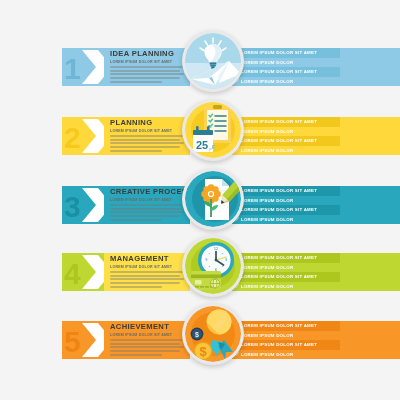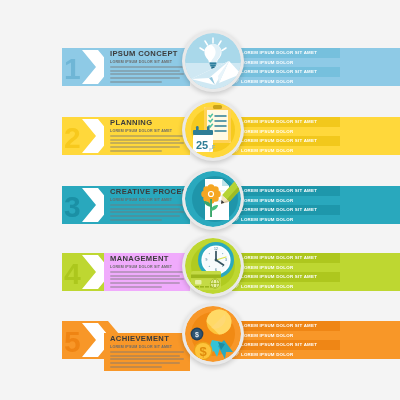--- a/index.html
+++ b/index.html
@@ -114,21 +114,21 @@
   <svg class="num-svg" viewBox="0 0 70 38">
     <path d="M0 0 H46 L62 19 L46 38 H0 Z" fill="#8ecae6"></path>
     <path d="M20 2 L36 2 L50 19 L36 36 L20 36 L34 19 Z" fill="#ffffff"></path>
     <path d="M6 9 L14 2 L20 2 L20 36 L8 36 L8 12 L6 13 Z" fill="#6fb6d6" opacity="0"></path>
     <g fill="#6fb6d6" font-family="Liberation Sans, sans-serif" font-size="30" font-weight="bold">
       <text x="2" y="31">1</text>
     </g>
   </svg>
       </div>
       <div class="band" style="background: rgb(142, 202, 230);">
-        <div class="band-title">IPSUM CONCEPT</div>
+        <div class="band-title">IDEA PLANNING</div>
         <div class="band-sub">LOREM IPSUM DOLOR SIT AMET</div>
         <div class="band-body" title="lorem ipsum dolor sit amet, consectetur adipiscing elit, sed do eiusmod tempor incididunt ut labore et dolore magna aliqua. Ut enim ad minim veniam quis nostrud exercitation ullamco">
           <span style="width: 74px;"></span>
           <span style="width: 70px;"></span>
           <span style="width: 74px;"></span>
           <span style="width: 70px;"></span>
           <span style="width: 52px;"></span>
         </div>
       </div>
       <div class="bullets" style="background: rgb(142, 202, 230);">
@@ -348,21 +348,21 @@
       <div class="arrow-wrap">
   <svg class="num-svg" viewBox="0 0 70 38">
     <path d="M0 0 H46 L62 19 L46 38 H0 Z" fill="#bed731"></path>
     <path d="M20 2 L36 2 L50 19 L36 36 L20 36 L34 19 Z" fill="#ffffff"></path>
     <path d="M6 9 L14 2 L20 2 L20 36 L8 36 L8 12 L6 13 Z" fill="#acc71d" opacity="0"></path>
     <g fill="#acc71d" font-family="Liberation Sans, sans-serif" font-size="30" font-weight="bold">
       <text x="2" y="31">4</text>
     </g>
   </svg>
       </div>
-      <div class="band" style="background: #f0abfc; text-align: center;">
+      <div class="band" style="background: #fde047; text-align: center;">
         <div class="band-title">MANAGEMENT</div>
         <div class="band-sub">LOREM IPSUM DOLOR SIT AMET</div>
         <div class="band-body" title="lorem ipsum dolor sit amet, consectetur adipiscing elit, sed do eiusmod tempor incididunt ut labore et dolore magna aliqua. Ut enim ad minim veniam quis nostrud exercitation ullamco">
           <span style="width: 74px;"></span>
           <span style="width: 70px;"></span>
           <span style="width: 74px;"></span>
           <span style="width: 70px;"></span>
           <span style="width: 52px;"></span>
         </div>
       </div>
@@ -437,21 +437,21 @@
       <div class="arrow-wrap">
   <svg class="num-svg" viewBox="0 0 70 38">
     <path d="M0 0 H46 L62 19 L46 38 H0 Z" fill="#f89728"></path>
     <path d="M20 2 L36 2 L50 19 L36 36 L20 36 L34 19 Z" fill="#ffffff"></path>
     <path d="M6 9 L14 2 L20 2 L20 36 L8 36 L8 12 L6 13 Z" fill="#ef8413" opacity="0"></path>
     <g fill="#ef8413" font-family="Liberation Sans, sans-serif" font-size="30" font-weight="bold">
       <text x="2" y="31">5</text>
     </g>
   </svg>
       </div>
-      <div class="band" style="background: rgb(248, 151, 40); margin-top: 12px;">
+      <div class="band" style="background: rgb(248, 151, 40);">
         <div class="band-title">ACHIEVEMENT</div>
         <div class="band-sub">LOREM IPSUM DOLOR SIT AMET</div>
         <div class="band-body" title="lorem ipsum dolor sit amet, consectetur adipiscing elit, sed do eiusmod tempor incididunt ut labore et dolore magna aliqua. Ut enim ad minim veniam quis nostrud exercitation ullamco">
           <span style="width: 74px;"></span>
           <span style="width: 70px;"></span>
           <span style="width: 74px;"></span>
           <span style="width: 70px;"></span>
           <span style="width: 52px;"></span>
         </div>
       </div>

